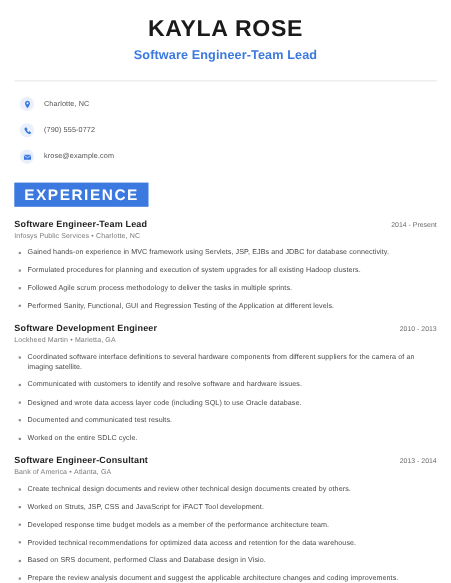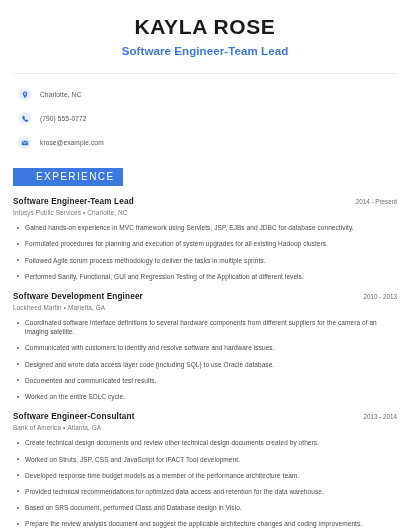--- a/index.html
+++ b/index.html
@@ -79,24 +79,24 @@
   }
 
   
   .section {
     margin-top: 14px;
   }
   .section-badge {
     display: inline-block;
     background: #3b78e0;
     color: #ffffff;
-    font-size: 10px;
-    font-weight: normal;
+    font-size: 14px;
+    font-weight: bold;
     letter-spacing: 1.4px;
-    padding: 4px 9px 4px 23px;
+    padding: 4px 9px 4px 9px;
     line-height: 1;
   }
 
   
   .job {
     margin-top: 11px;
   }
   .job-head {
     display: flex;
     align-items: baseline;

